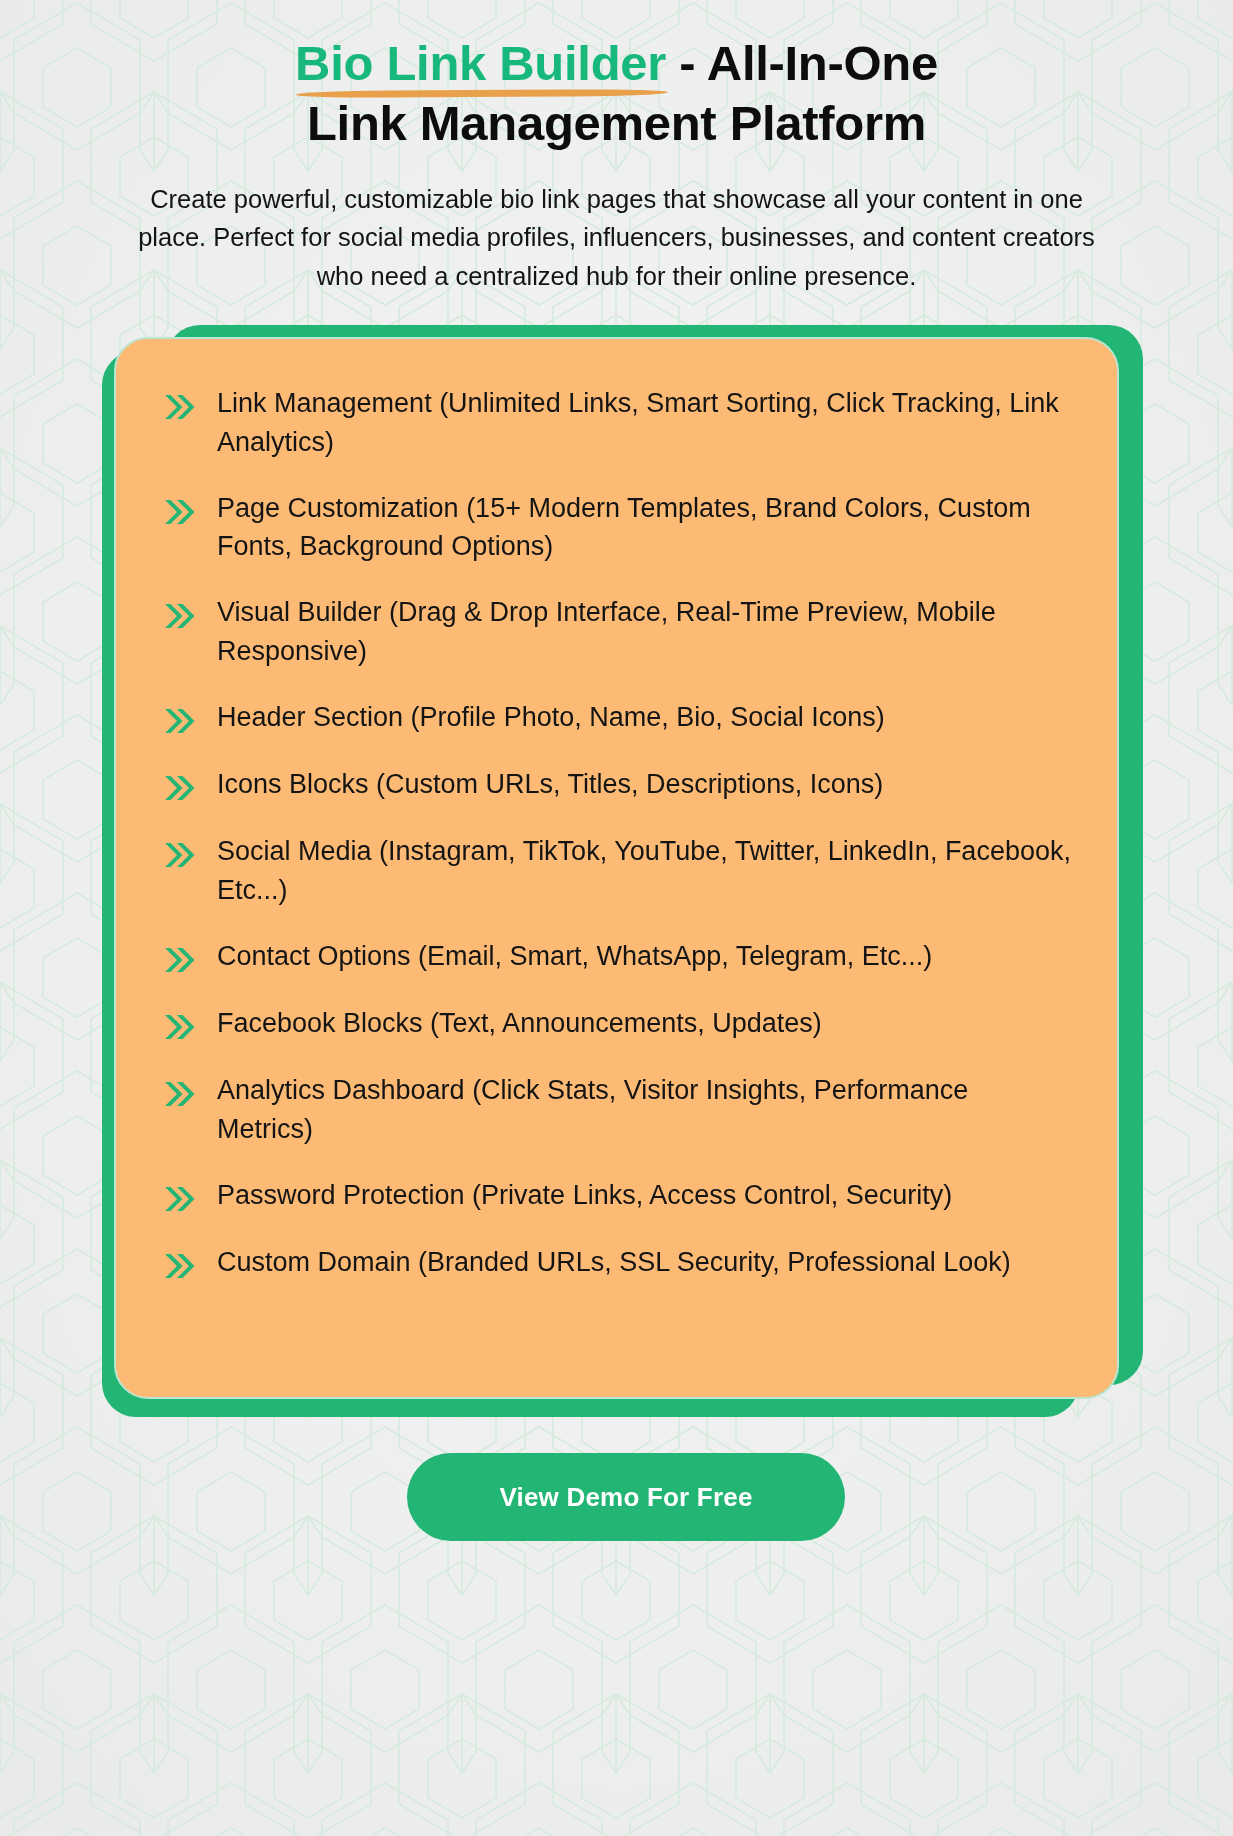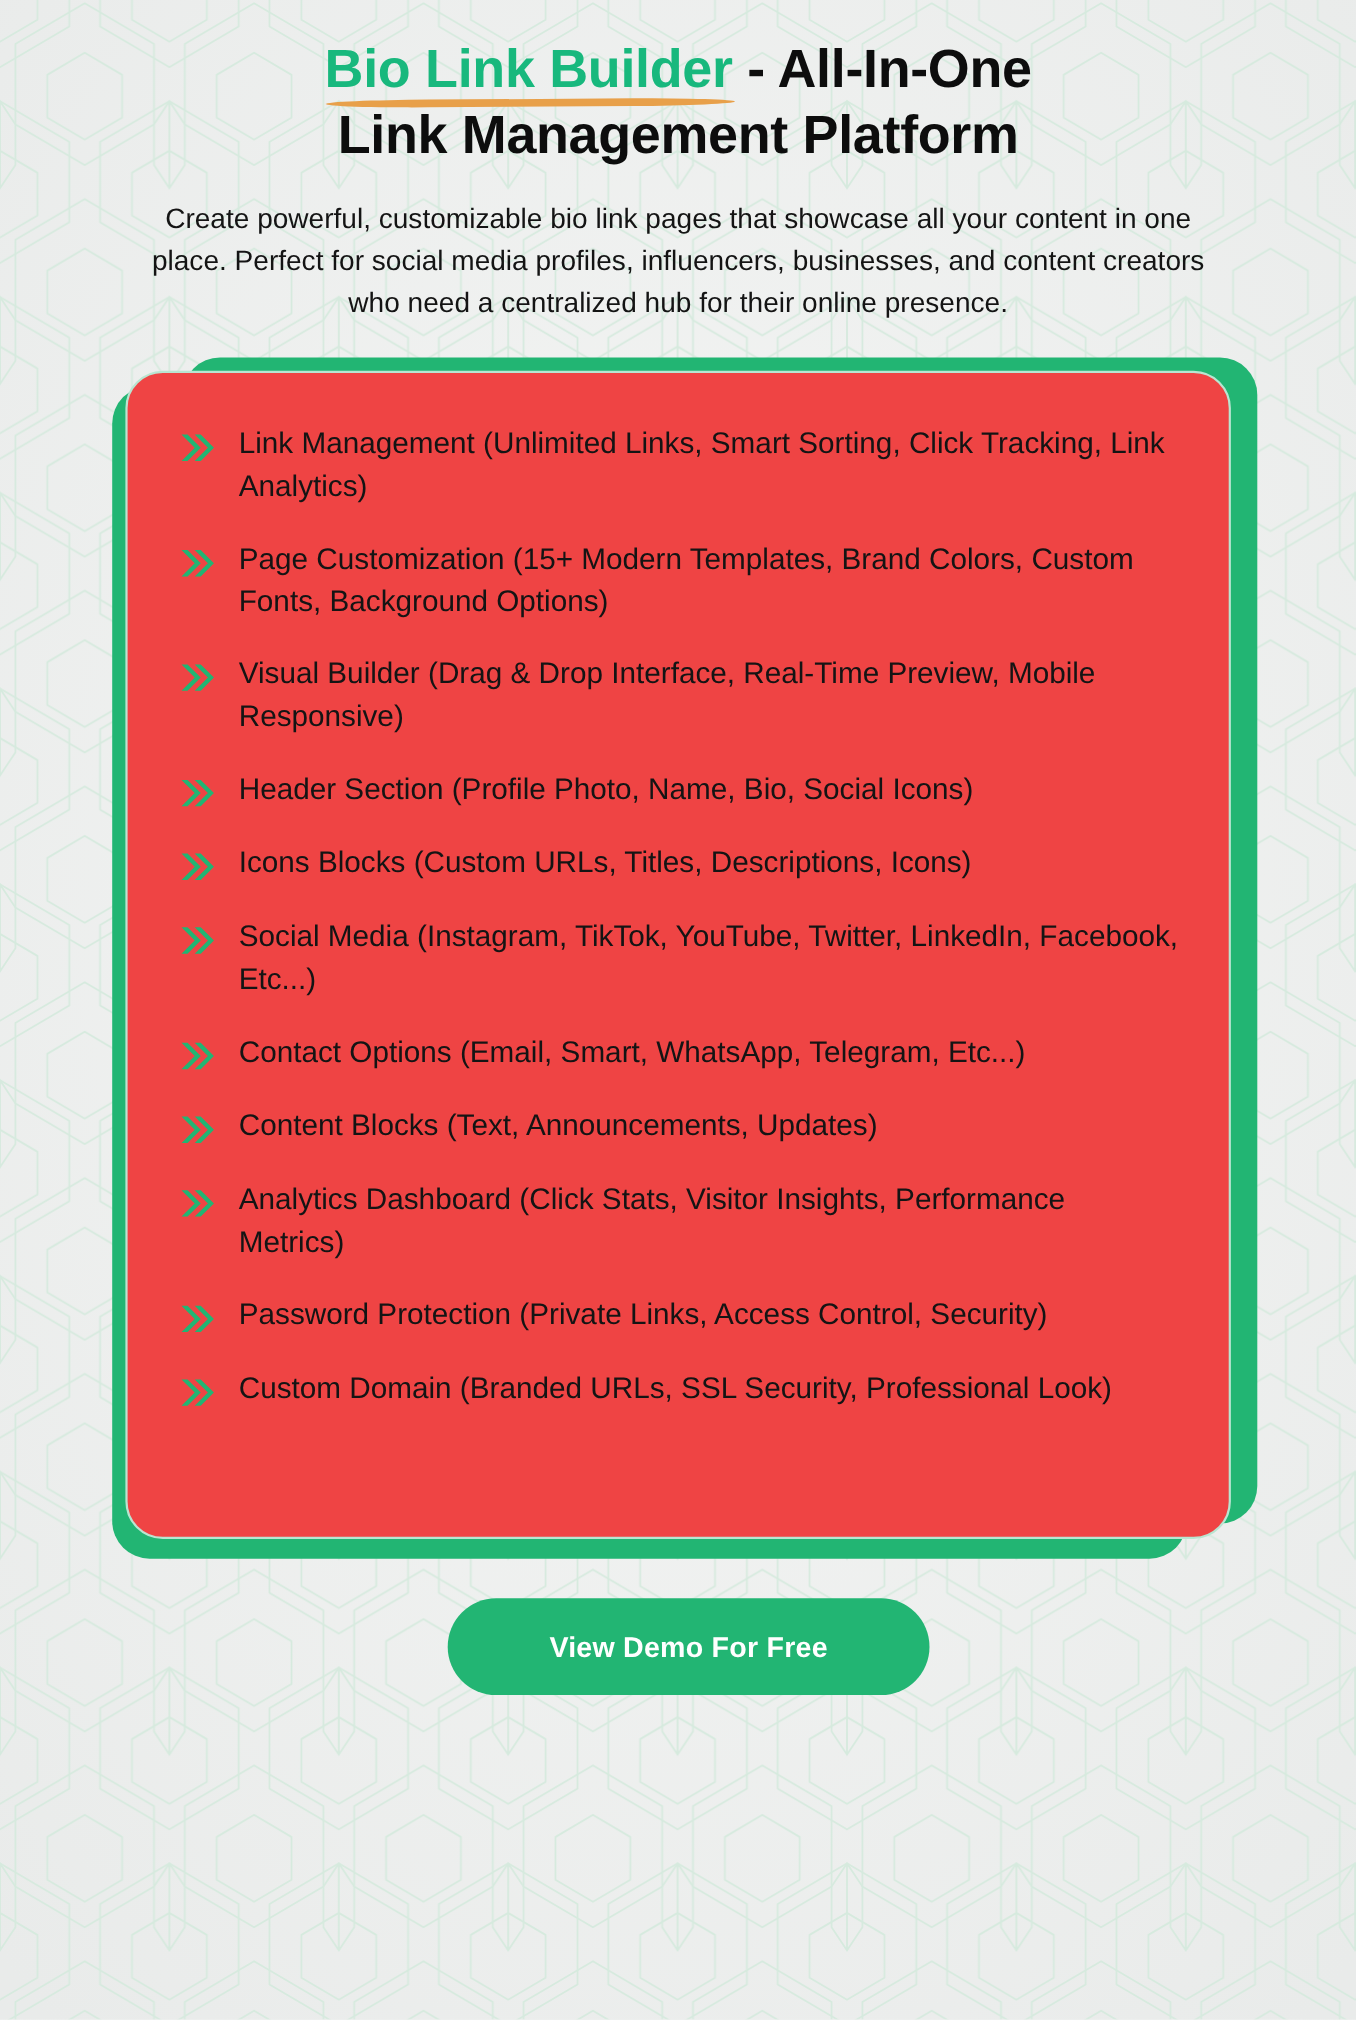--- a/index.html
+++ b/index.html
@@ -99,21 +99,21 @@
     background: #22b573;
     border-radius: 34px;
     z-index: 1;
   }
   .card {
     position: absolute;
     top: 0;
     left: 0;
     width: 1005px;
     height: 1062px;
-    background: #ef4444;
+    background: #fdba74;
     border-radius: 34px;
     border: 2.5px solid #b9e5d1;
     box-sizing: border-box;
     z-index: 3;
     overflow: hidden;
   }
   .feature-list {
     list-style: none;
     margin: 0;
     padding: 45px 46px 0 46px;
@@ -268,21 +268,21 @@
           </svg>
           <span class="feature-text">Contact Options (Email, Smart, WhatsApp, Telegram, Etc...)</span>
         </li>
 
 
         <li class="feature-item">
           <svg class="chev-icon" viewBox="0 0 34 34" aria-hidden="true">
             <path d="M3 5 L15 17 L3 29 L8.5 29 L20.5 17 L8.5 5 Z" fill="#22b573"></path>
             <path d="M15 5 L27 17 L15 29 L20.5 29 L32.5 17 L20.5 5 Z" fill="#22b573"></path>
           </svg>
-          <span class="feature-text">Content Blocks (Text, Announcements, Updates)</span>
+          <span class="feature-text">Facebook Blocks (Text, Announcements, Updates)</span>
         </li>
 
         <li class="feature-item">
           <svg class="chev-icon" viewBox="0 0 34 34" aria-hidden="true">
             <path d="M3 5 L15 17 L3 29 L8.5 29 L20.5 17 L8.5 5 Z" fill="#22b573"></path>
             <path d="M15 5 L27 17 L15 29 L20.5 29 L32.5 17 L20.5 5 Z" fill="#22b573"></path>
           </svg>
           <span class="feature-text">Analytics Dashboard (Click Stats, Visitor Insights, Performance Metrics)</span>
         </li>
 

